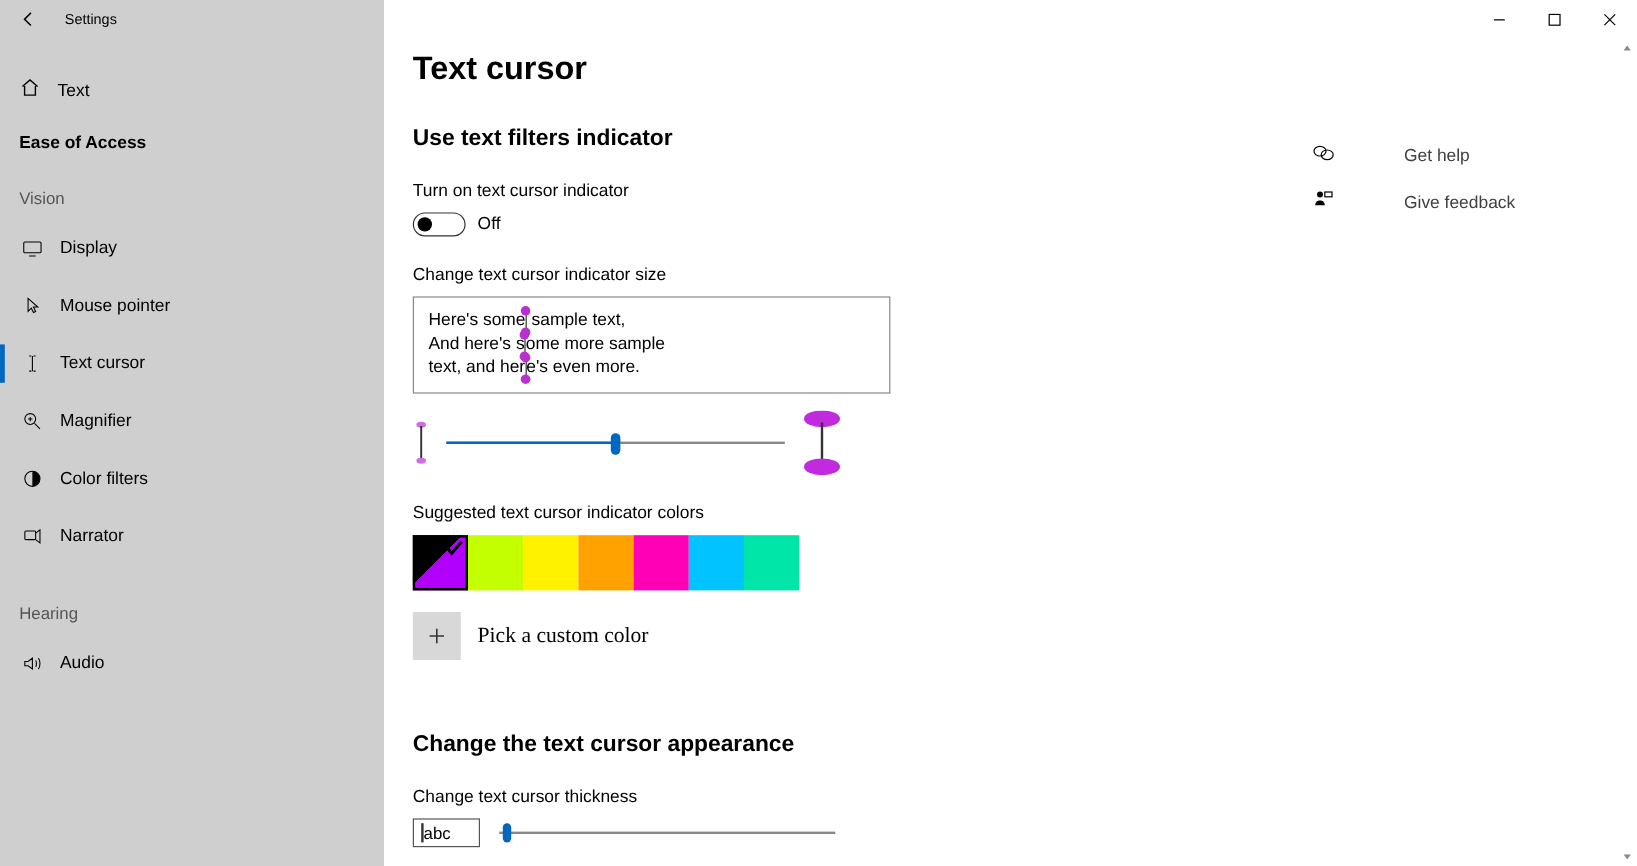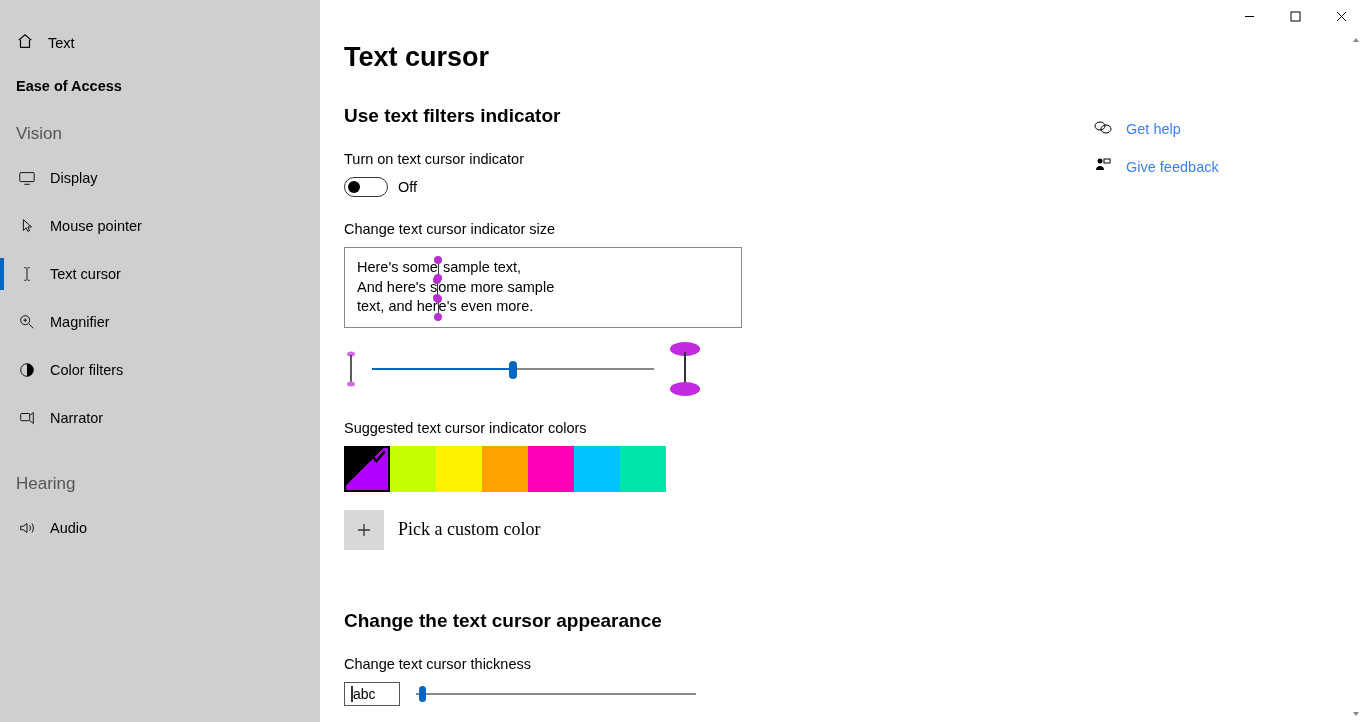--- a/index.html
+++ b/index.html
@@ -17,21 +17,21 @@
   .home-row span.label { font-size: 14.5px; }
   .search-wrap { padding: 10px 14px 12px 14px; }
   .search { position: relative; }
   .search input {
     width: 100%; height: 32px; background: #b8b8b8; border: 1px solid #888;
     padding: 0 32px 0 10px; font-size: 14px; color: #333; outline: none;
   }
   .search input::placeholder { color: #555; }
   .search .search-icon { position: absolute; right: 8px; top: 7px; width: 16px; height: 16px; }
   .category-title { padding: 14px 0 30px 16px; font-size: 14.5px; font-weight: 600; }
-  .section-label { padding: 0 0 10px 16px; font-size: 17px; color: #555; }
+  .section-label { padding: 0 0 10px 16px; font-size: 14px; color: #555; }
   .nav-item { display: flex; align-items: center; height: 48px; padding-left: 16px; cursor: pointer; position: relative; }
   .nav-item .icon { width: 22px; display:flex; align-items:center; justify-content:center; margin-right: 12px; }
   .nav-item .icon svg { width: 18px; height: 18px; stroke:#000; fill:none; }
   .nav-item span.label { font-size: 14.5px; }
   .nav-item.selected::before {
     content:""; position:absolute; left:0; top:8px; bottom:8px; width:4px; background:#0067c0;
   }
   .section-label.mt { margin-top: 32px; }
 
   
@@ -80,39 +80,47 @@
   .abc-box { border:1px solid #555; width:56px; height:24px; font-size:14px; padding:0 6px; display:flex; align-items:center; position:relative;}
   .abc-cursor{ width:2px; height:16px; background:#333; display:inline-block;}
   .thick-slider { flex:0 0 280px; height:20px; position:relative;}
   .thick-slider .track{ position:absolute; left:0; right:0; top:9px; height:2px; background:#888;}
   .thick-slider .thumb{ position:absolute; left:3px; top:2px; width:7px; height:16px; border-radius:4px; background:#0067c0;}
 
   
   .rightpane { width:270px; padding-top: 110px;}
   .help-link { display:flex; align-items:center; gap:14px; padding:8px 0; cursor:pointer;}
   .help-link .icon svg{ width:18px; height:18px; fill:#000;}
-  .help-link a{ color:#3b82f6; font-size:14.5px; text-decoration:none;}
+  .help-link a{ color:#404040; font-size:14.5px; text-decoration:none;margin-left:44px;}
 
   
   .chrome { position:absolute; right:0; top:0; height:32px; display:flex;}
   .chrome-btn { width:46px; height:32px; display:flex; align-items:center; justify-content:center; cursor:pointer;}
   .chrome-btn svg { width:11px; height:11px; stroke:#000; fill:none; stroke-width:1;}
 
   
   .vscroll { position:absolute; right:0; top:32px; bottom:0; width:16px;}
   .vscroll .arrow { width:16px; height:16px; display:flex; align-items:center; justify-content:center; position:absolute;}
   .vscroll .arrow svg{width:8px;height:8px;fill:#888;}
   .vscroll .up{top:0;} .vscroll .down{bottom:0;}
 </style>
 </head>
 <body>
 
 <div class="app">
 
   <div class="sidebar">
+    <div class="titlebar">
+      <div class="back-btn">
+        <svg viewBox="0 0 16 16">
+            <path d="M10 2 L4 8 L10 14" stroke-width="1.5"></path>
+          </svg>
+      </div>
+      <span class="titlebar-title">Settings</span>
+    </div>
 
     <div class="home-row">
       <span class="icon">
         <svg viewBox="0 0 20 20" width="18" height="18" fill="none" stroke="#000" stroke-width="1.3">
             <path d="M3 9 L10 3 L17 9 M5 8.5 V17 H15 V8.5"></path>
           </svg>
       </span>
       <span class="label">Text</span>
     </div>
 

